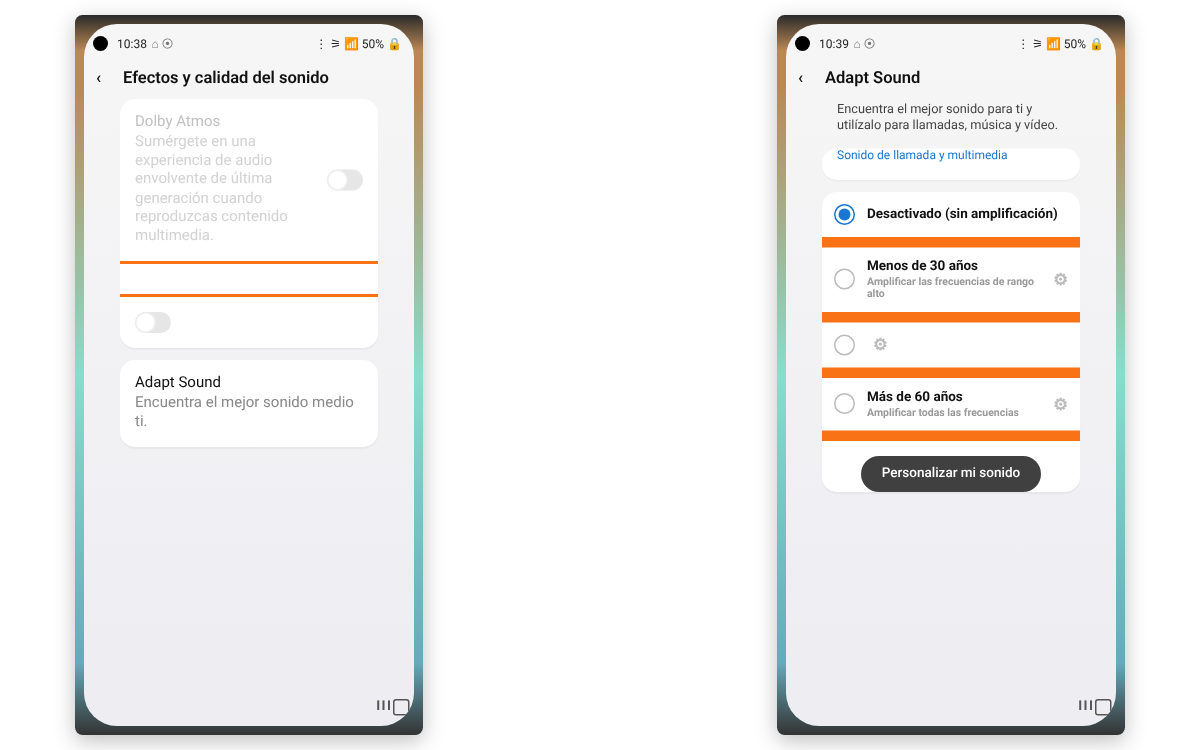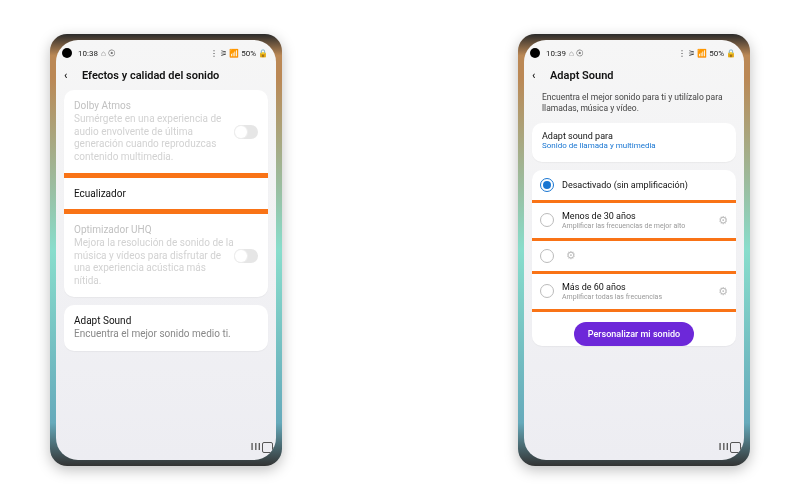--- a/index.html
+++ b/index.html
@@ -9,22 +9,22 @@
     background: #ffffff;
     font-family: -apple-system, BlinkMacSystemFont, "Segoe UI", Roboto, Arial, sans-serif;
     display: flex;
     justify-content: space-between;
     align-items: center;
     padding: 10px 50px;
     box-sizing: border-box;
   }
   .phone {
     width: 232px;
-    height: 432px;
-    border-radius: 17px;
+    height: 480px;
+    border-radius: 5px;
     padding: 6px;
     box-sizing: border-box;
     background: linear-gradient(180deg,#2a2a2a 0%, #b85 5%, #b85 10%, #8dc 50%, #6ab 90%, #333 100%);
     box-shadow: 0 4px 14px rgba(0,0,0,.25);
     position: relative;
   }
   .screen {
     width: 100%;
     height: 100%;
     background: linear-gradient(#f6f6f6,#ededf2);
@@ -48,55 +48,55 @@
     background: #000; margin-right: 6px; flex: 0 0 auto;
   }
   .st-left { display:flex; align-items:center; gap:3px;}
   .st-right { margin-left:auto; display:flex; align-items:center; gap:2px;}
   .appbar {
     display:flex; align-items:center; gap:6px;
     padding: 6px 10px 8px 8px;
     font-size: 11px; font-weight:600; color:#111;
   }
   .chev { width:12px; }
-  .content { flex:1; padding: 0 8px; overflow:hidden;}
+  .content { flex:1; padding: 0 24px; overflow:hidden;}
   .card {
     background:#fff; border-radius:10px; margin-bottom:8px;
     box-shadow: 0 1px 1px rgba(0,0,0,.04);
   }
   .row {
     padding: 10px 10px;
-    border-bottom: 5px solid #f97316;
+    border-bottom: 2px solid #f97316;
     display:flex; align-items:center;
   }
   .row:last-child{border-bottom:none;}
   .row .txt { flex:1; }
   .ttl { font-size:10px; color:#111; }
   .sub { font-size:10px; color:#999; line-height:1.25; margin-top:2px;}
   .link { font-size:8px; color:#1976d2; margin-top:2px;}
   .disabled .ttl{color:#c1c1c1;}
   .disabled .sub{color:#d2d2d2;}
   .toggle {
     width:24px;height:14px;border-radius:8px;background:#e6e6e6;position:relative;flex:0 0 auto;
   }
   .toggle::after{content:"";position:absolute;width:12px;height:12px;border-radius:50%;background:#fff;top:1px;left:1px;box-shadow:0 0 0 1px #eee;}
   .intro{font-size:8.5px;color:#444;line-height:1.35;padding:2px 10px 8px;}
   .section-h{font-size:9px;color:#111;padding:8px 10px 0;}
   .section-link{font-size:8px;color:#1976d2;padding:0 10px 8px;}
-  .radio-row{display:flex;align-items:center;padding:8px 8px;border-bottom:3px solid #f97316;}
+  .radio-row{display:flex;align-items:center;padding:8px 8px;border-bottom:7px solid #f97316;font-weight:bold;}
   .radio-row:last-of-type{border-bottom:none;}
   .radio{width:12px;height:12px;border:1.5px solid #bbb;border-radius:50%;margin-right:8px;flex:0 0 auto;position:relative;}
   .radio.sel{border-color:#1976d2;}
   .radio.sel::after{content:"";position:absolute;inset:2px;border-radius:50%;background:#1976d2;}
   .radio-row .txt{flex:1;}
   .rttl{font-size:9px;color:#111;}
   .rsub{font-size:7px;color:#999;margin-top:1px;}
   .gear{color:#bbb;font-size:11px;flex:0 0 auto;margin-left:4px;}
   .pill{
-    background:#6d28d9;color:#fff;font-size:9px;font-weight:500;
+    background:#404040;color:#fff;font-size:9px;font-weight:500;
     border-radius:14px;padding:7px 14px;display:block;width:max-content;margin:10px auto 6px;
   }
   .navbar{
     height:26px;display:flex;justify-content:flex-end;align-items:center;
     color:#555;font-size:11px;
   }
   .nav-recent{letter-spacing:1px;font-weight:700;font-size:9px;}
   .nav-home{width:9px;height:9px;border:1.3px solid #555;border-radius:2px;}
 </style>
 </head>
@@ -120,28 +120,23 @@
       <div class="card">
         <div class="row disabled">
           <div class="txt">
             <div class="ttl">Dolby Atmos</div>
             <div class="sub">Sumérgete en una experiencia de audio envolvente de última generación cuando reproduzcas contenido multimedia.</div>
           </div>
           <div class="toggle"></div>
         </div>
         <div class="row">
           <div class="txt">
-            <div class="ttl">Ecualizador</div>
           </div>
         </div>
         <div class="row disabled">
-          <div class="txt">
-            <div class="ttl">Optimizador UHQ</div>
-            <div class="sub">Mejora la resolución de sonido de la música y vídeos para disfrutar de una experiencia acústica más nítida.</div>
-          </div>
           <div class="toggle"></div>
         </div>
       </div>
       <div class="card">
         <div class="row">
           <div class="txt">
             <div class="ttl">Adapt Sound</div>
             <div class="sub" style="color:#888">Encuentra el mejor sonido medio ti.</div>
           </div>
         </div>
@@ -165,35 +160,34 @@
       </div>
       <div class="st-right">⋮ ⚞ 📶 50% 🔒</div>
     </div>
     <div class="appbar">
       <span class="chev">‹</span>
       <span>Adapt Sound</span>
     </div>
     <div class="content">
       <div class="intro">Encuentra el mejor sonido para ti y utilízalo para llamadas, música y vídeo.</div>
       <div class="card" style="padding-bottom:4px">
-        <div class="section-h">Adapt sound para</div>
         <div class="section-link">Sonido de llamada y multimedia</div>
       </div>
       <div class="card">
         <div class="radio-row">
           <div class="radio sel"></div>
           <div class="txt">
               <div class="rttl">Desactivado (sin amplificación)</div>
             </div>
         </div>
         <div class="radio-row">
           <div class="radio"></div>
           <div class="txt">
             <div class="rttl">Menos de 30 años</div>
-            <div class="rsub">Amplificar las frecuencias de mejor alto</div>
+            <div class="rsub">Amplificar las frecuencias de rango alto</div>
           </div>
           <span class="gear">⚙</span>
         </div>
         <div class="radio-row">
           <div class="radio"></div>
           <span class="gear">⚙</span>
         </div>
         <div class="radio-row">
           <div class="radio"></div>
           <div class="txt">

